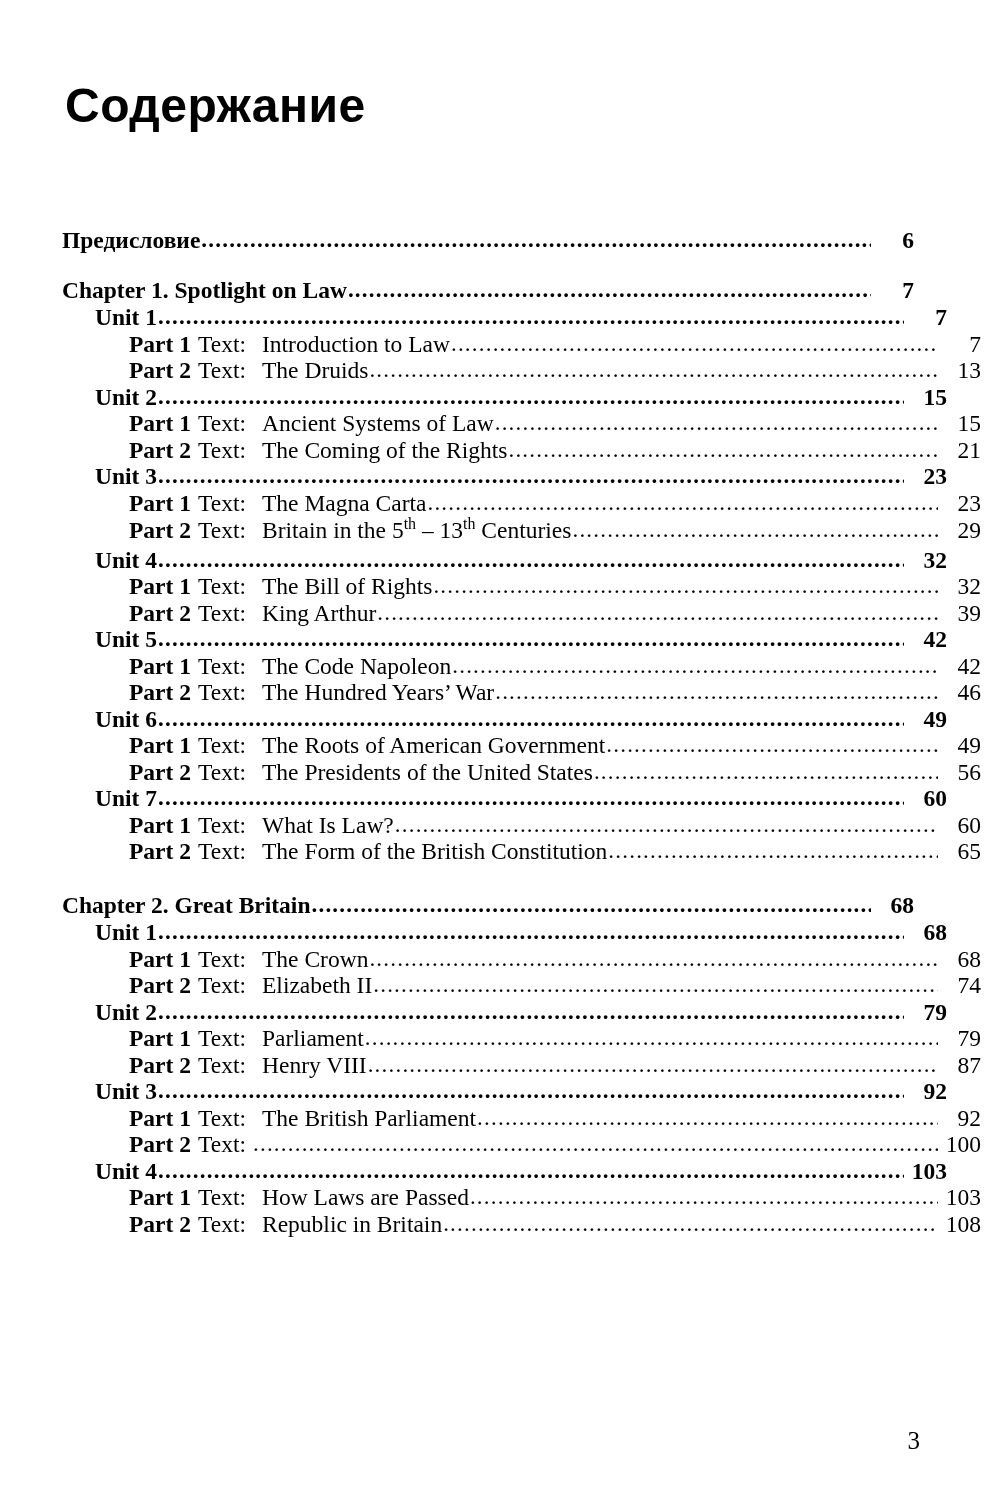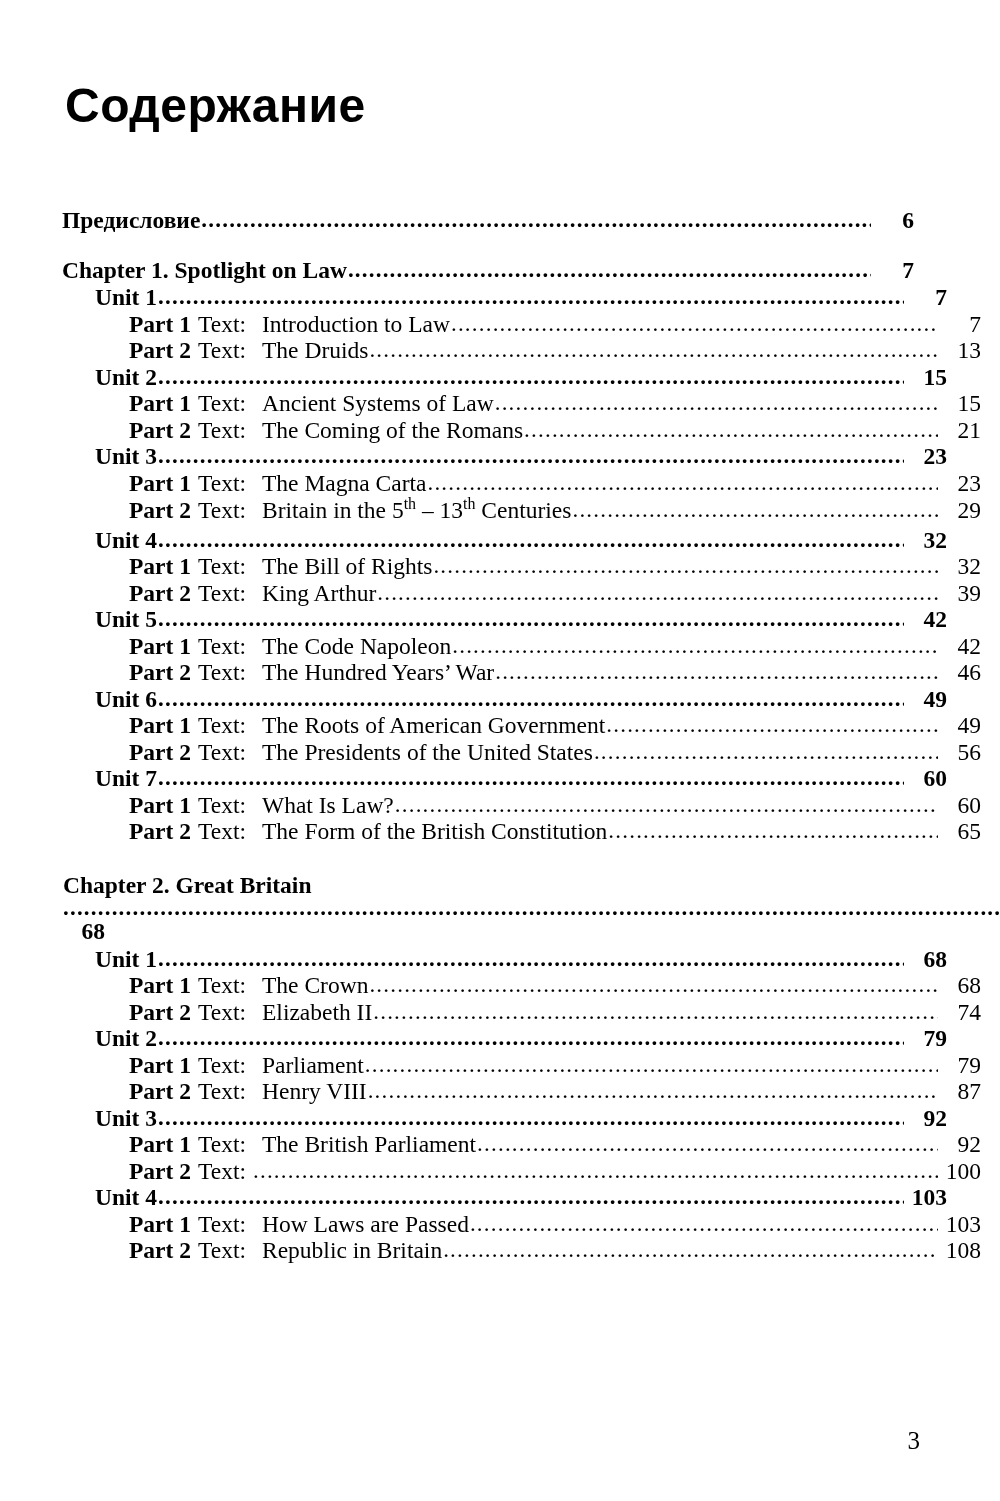--- a/index.html
+++ b/index.html
@@ -23,21 +23,21 @@
     padding: 60px 80px 40px 62px;
   }
   .doc-title {
     font-family: "Liberation Sans", sans-serif;
     font-weight: bold;
     font-size: 48px;
     letter-spacing: 0.5px;
     margin: 18px 0 4px 3px;
   }
   .toc {
-    margin-top: 76px;
+    margin-top: 96px;
     font-family: Liberation Serif, serif;
   }
   .toc-row {
     display: flex;
     align-items: baseline;
     width: 852px;
     font-size: 23.5px;
     line-height: 1.0;
     white-space: nowrap;
   }
@@ -184,21 +184,21 @@
           <span class="part-kind">Text:</span>
           <span class="part-text">Ancient Systems of Law</span>
           <span class="leader">............................................................................................................................................................................................................................................................................................................</span>
           <span class="page-num">15</span>
         </div>
       </div>
       <div class="toc-row lvl-part">
         <div class="toc-inner" style="display: flex; align-items: baseline; width: 100%;">
           <span class="part-name">Part 2</span>
           <span class="part-kind">Text:</span>
-          <span class="part-text">The Coming of the Romans</span>
+          <span class="part-text">The Coming of the Rights</span>
           <span class="leader">............................................................................................................................................................................................................................................................................................................</span>
           <span class="page-num">21</span>
         </div>
       </div>
       <div class="toc-row lvl-unit">
         <div class="toc-inner" style="display: flex; align-items: baseline; width: 100%;">
           <span class="label">Unit 3</span>
           <span class="leader">............................................................................................................................................................................................................................................................................................................</span>
           <span class="page-num">23</span>
         </div>
@@ -315,21 +315,21 @@
       <div class="toc-row lvl-part">
         <div class="toc-inner" style="display: flex; align-items: baseline; width: 100%;">
           <span class="part-name">Part 2</span>
           <span class="part-kind">Text:</span>
           <span class="part-text">The Form of the British Constitution</span>
           <span class="leader">............................................................................................................................................................................................................................................................................................................</span>
           <span class="page-num">65</span>
         </div>
       </div>
       <div class="toc-row lvl-chapter chapter-gap">
-        <div class="toc-inner" style="display: flex; align-items: baseline; width: 100%; flex-direction: column;">
+        <div class="toc-inner" style="display: flex; align-items: baseline; width: 100%;">
           <span class="label">Chapter 2. Great Britain</span>
           <span class="leader">............................................................................................................................................................................................................................................................................................................</span>
           <span class="page-num">68</span>
         </div>
       </div>
       <div class="toc-row lvl-unit">
         <div class="toc-inner" style="display: flex; align-items: baseline; width: 100%;">
           <span class="label">Unit 1</span>
           <span class="leader">............................................................................................................................................................................................................................................................................................................</span>
           <span class="page-num">68</span>

